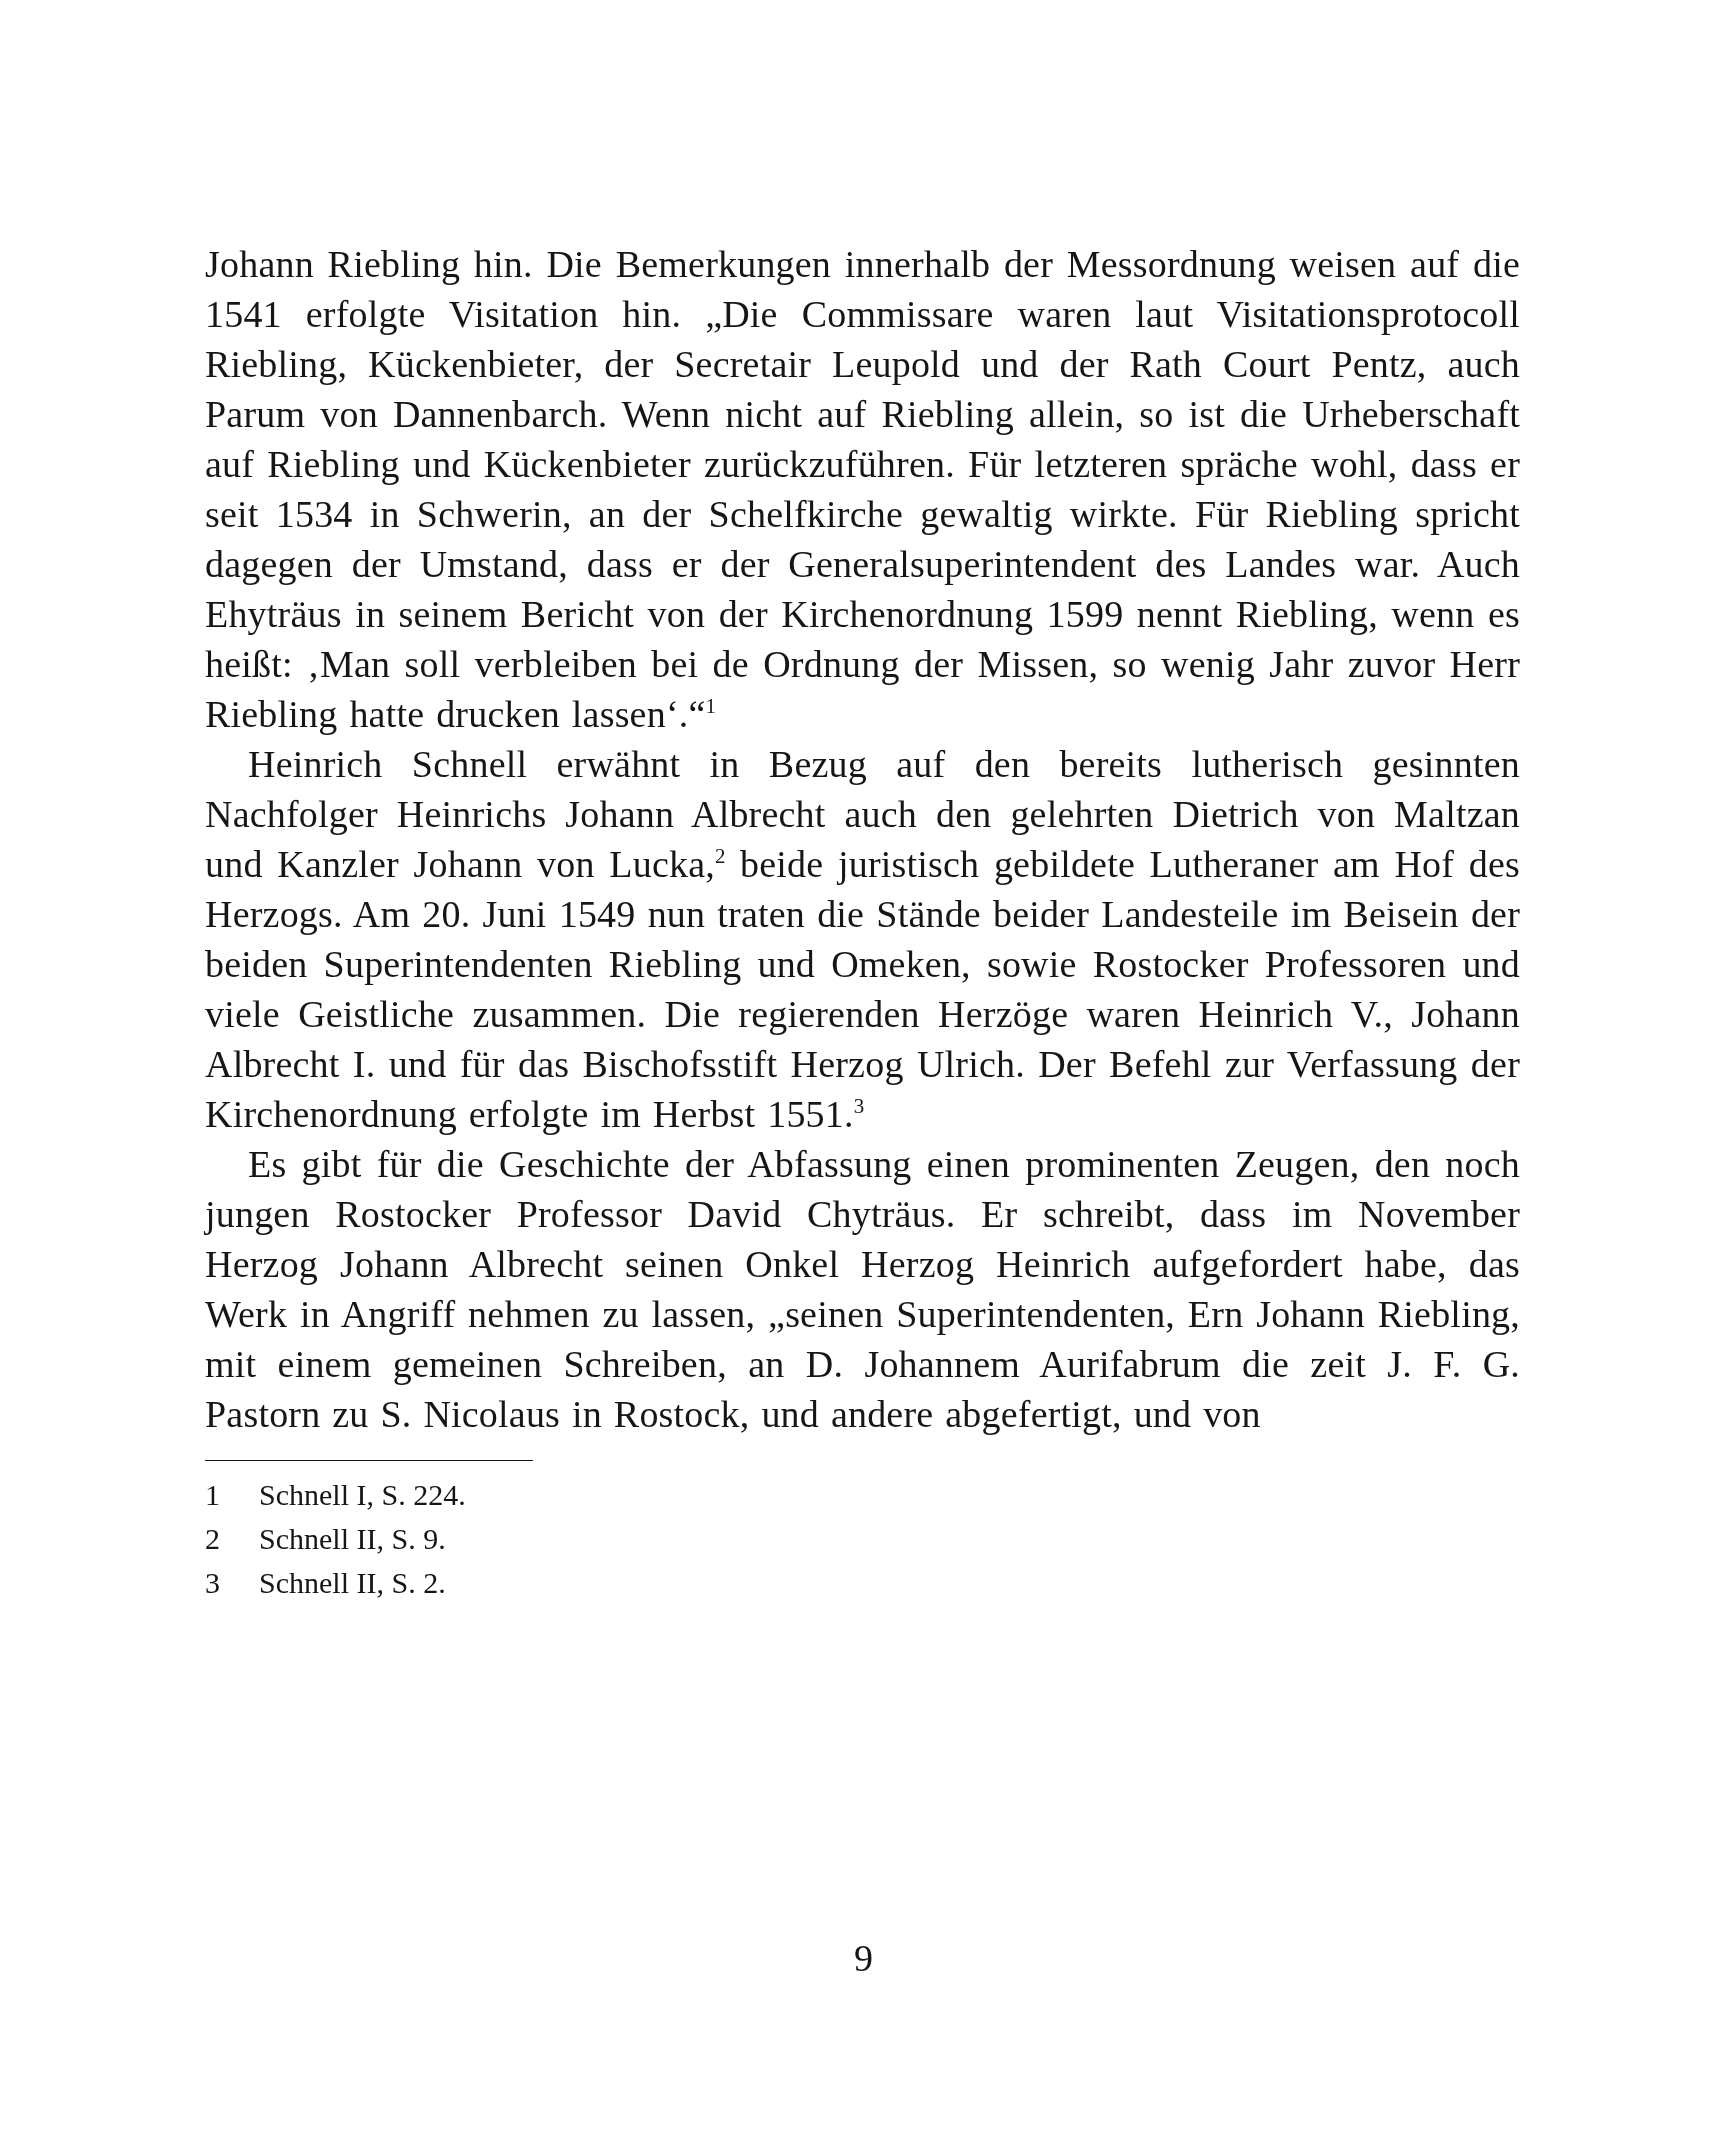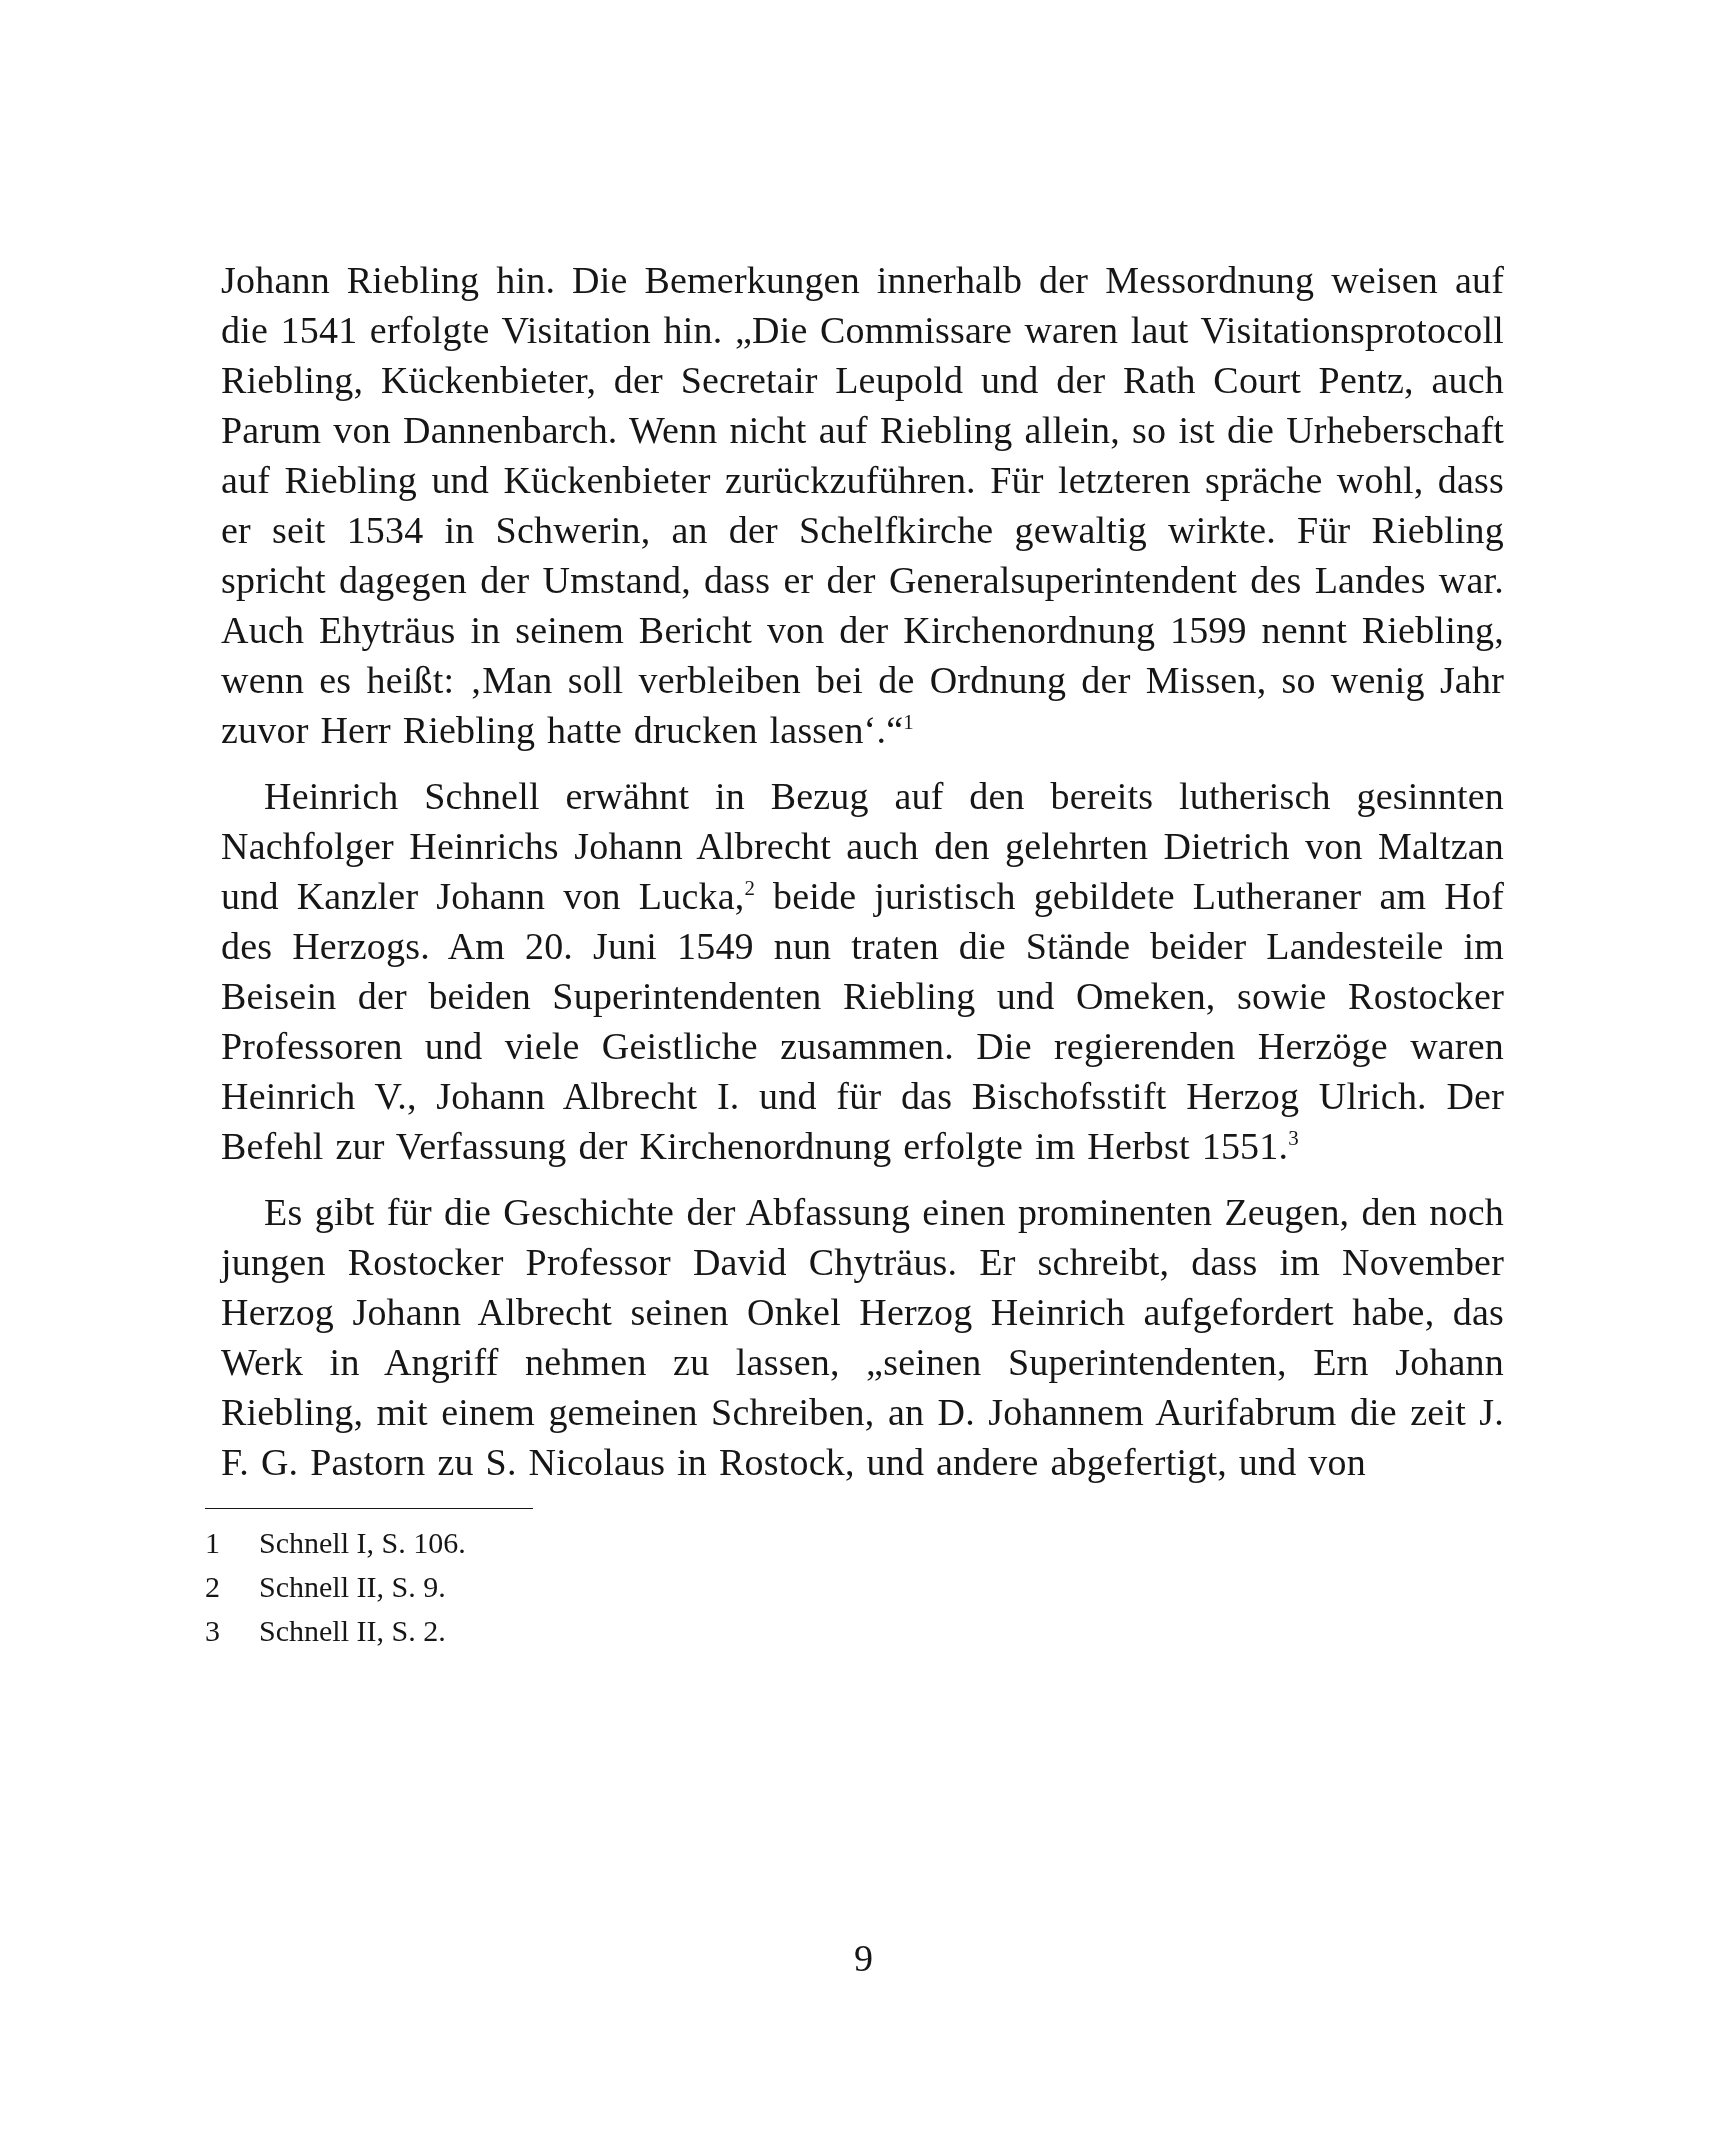--- a/index.html
+++ b/index.html
@@ -16,21 +16,21 @@
     font-family: "Liberation Serif", "DejaVu Serif", serif;
     overflow: hidden;
   }
   .text-block {
     position: absolute;
     left: 205px;
     top: 239px;
     width: 1315px;
   }
   p.para {
-    margin: 16px;
+    margin: 0;
     font-size: 38px;
     line-height: 50px;
     text-align: justify;
     text-align-last: left;
     letter-spacing: 0.2px;
     word-spacing: 2.2px;
   }
   p.para.indent {
     text-indent: 43px;
   }
@@ -83,21 +83,21 @@
 
     <p class="para indent"><span>Heinrich Schnell erwähnt in Bezug auf den bereits lutherisch gesinnten Nachfolger Heinrichs Johann Albrecht auch den gelehrten Dietrich von Maltzan und Kanzler Johann von Lucka,</span><sup class="fn-ref">2</sup><span> beide juristisch gebildete Lutheraner am Hof des Herzogs. Am 20. Juni 1549 nun traten die Stände beider Landesteile im Beisein der beiden Superintendenten Riebling und Omeken, sowie Rostocker Professoren und viele Geistliche zusammen. Die regierenden Herzöge waren Heinrich V., Johann Albrecht I. und für das Bischofsstift Herzog Ulrich. Der Befehl zur Verfassung der Kirchenordnung erfolgte im Herbst 1551.</span><sup class="fn-ref">3</sup></p>
 
     <p class="para indent"><span>Es gibt für die Geschichte der Abfassung einen prominenten Zeugen, den noch jungen Rostocker Professor David Chyträus. Er schreibt, dass im November Herzog Johann Albrecht seinen Onkel Herzog Heinrich aufgefordert habe, das Werk in Angriff nehmen zu lassen, „seinen Superintendenten, Ern Johann Riebling, mit einem gemeinen Schreiben, an D. Johannem Aurifabrum die zeit J. F. G. Pastorn zu S. Nicolaus in Rostock, und andere abgefertigt, und von</span></p>
 
     <div class="footnote-sep"></div>
 
     <div class="footnotes">
       <div class="footnote">
         <span class="fn-num">1</span>
-        <span class="fn-text">Schnell I, S. 106.</span>
+        <span class="fn-text">Schnell I, S. 224.</span>
       </div>
       <div class="footnote">
         <span class="fn-num">2</span>
         <span class="fn-text">Schnell II, S. 9.</span>
       </div>
       <div class="footnote">
         <span class="fn-num">3</span>
         <span class="fn-text">Schnell II, S. 2.</span>
       </div>
     </div>

